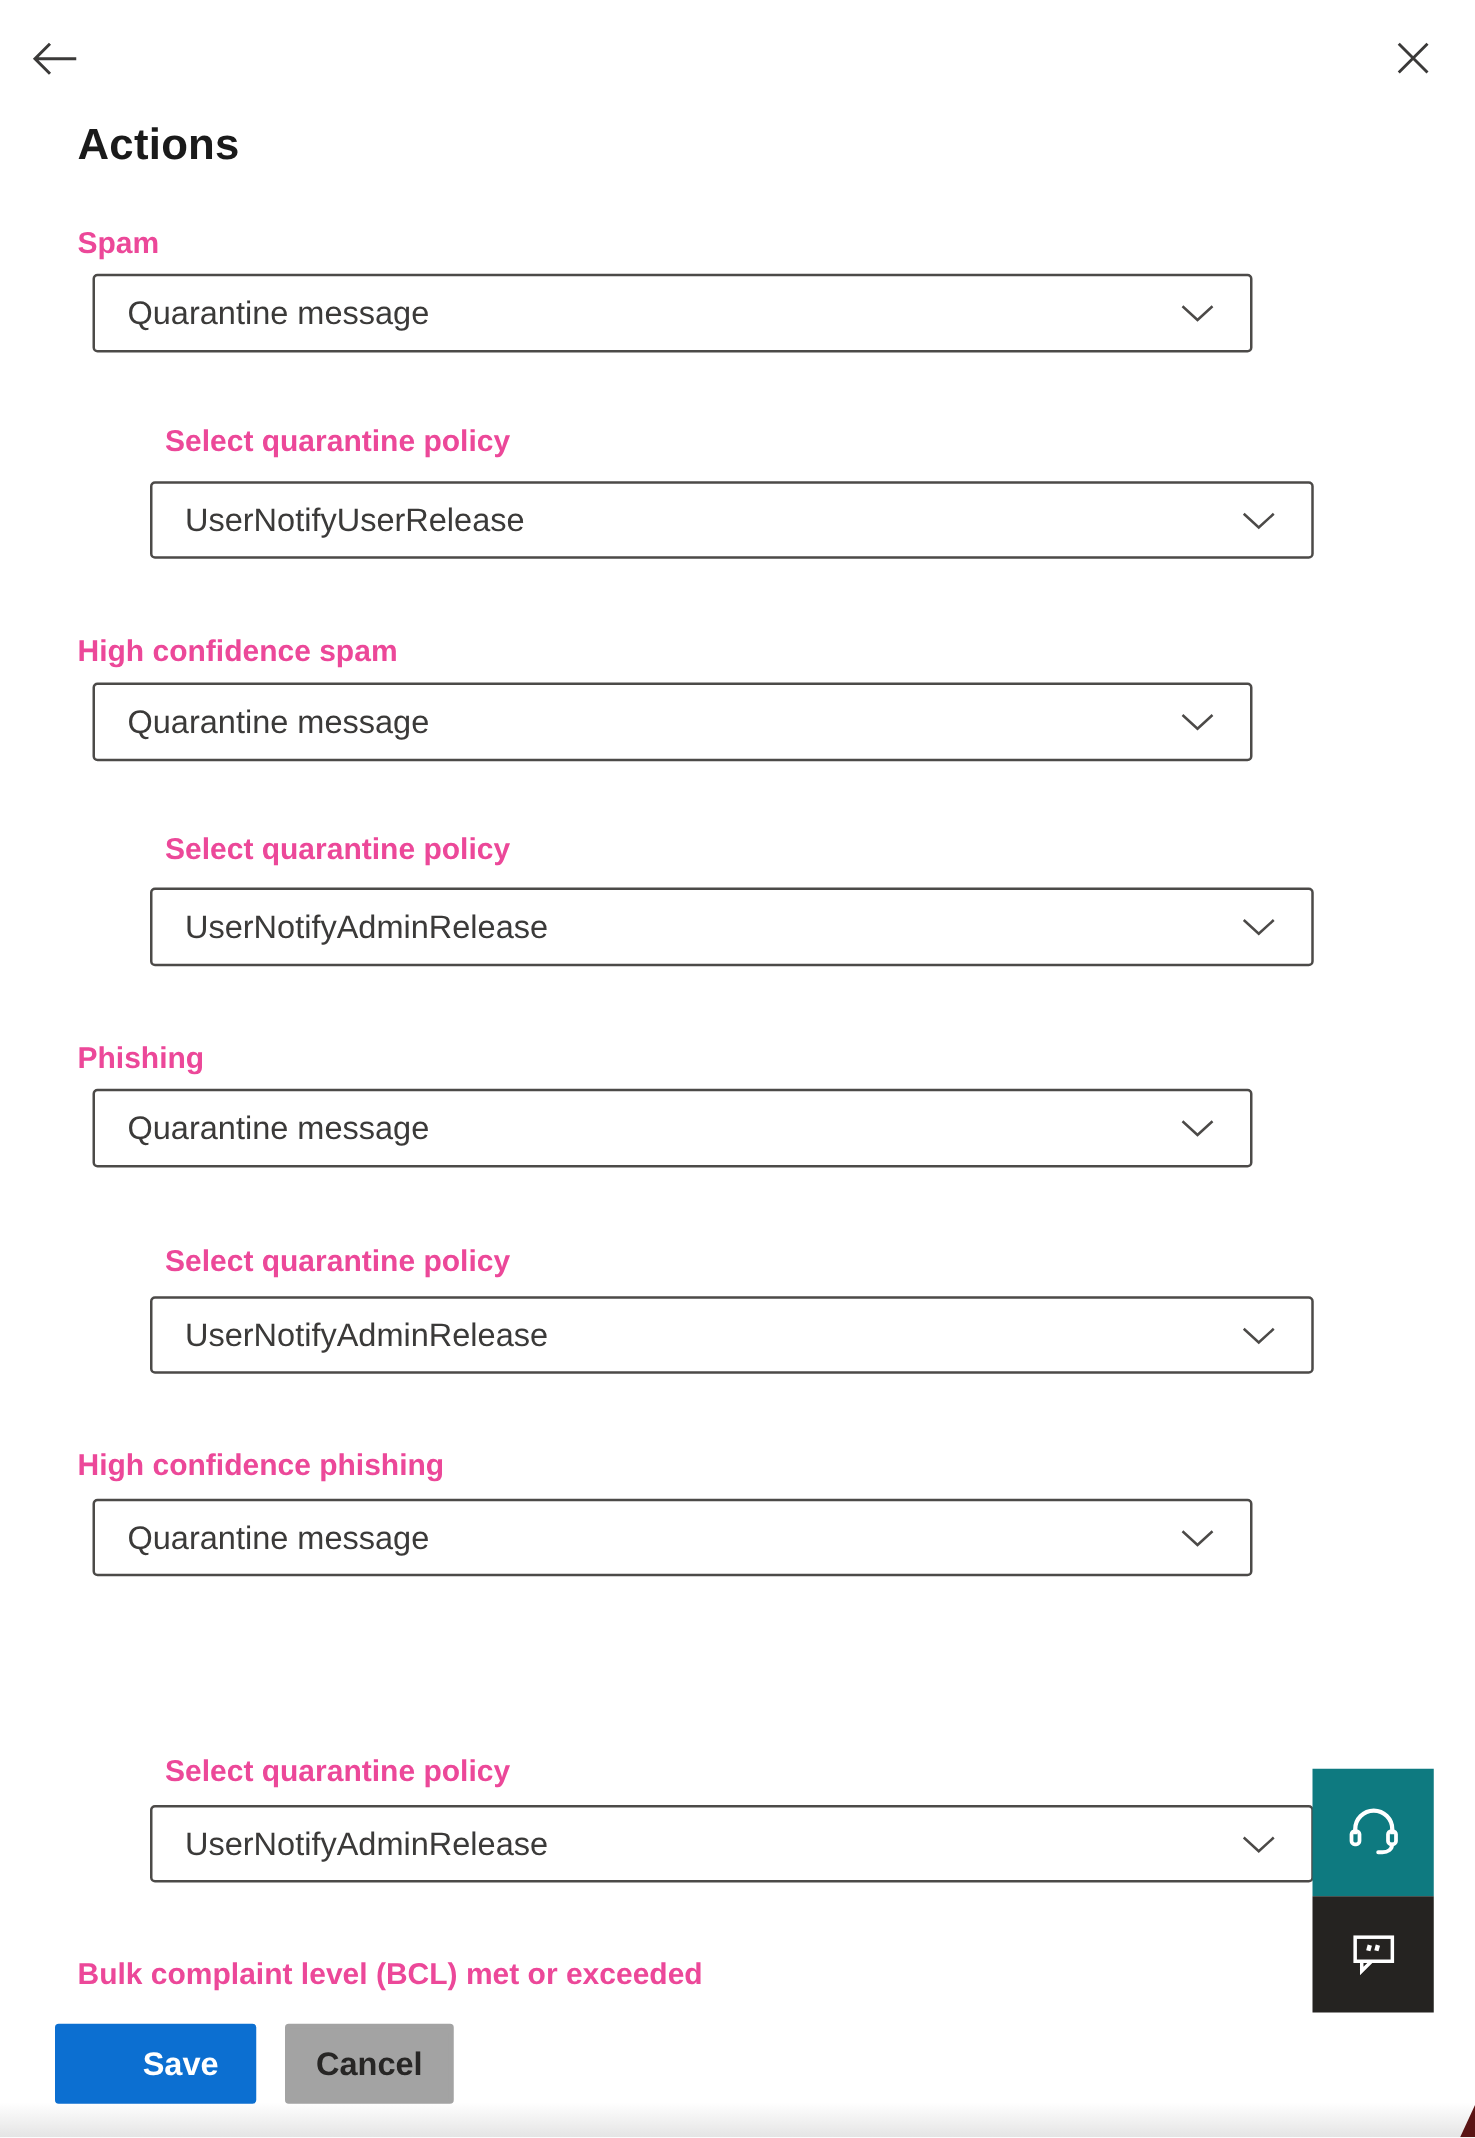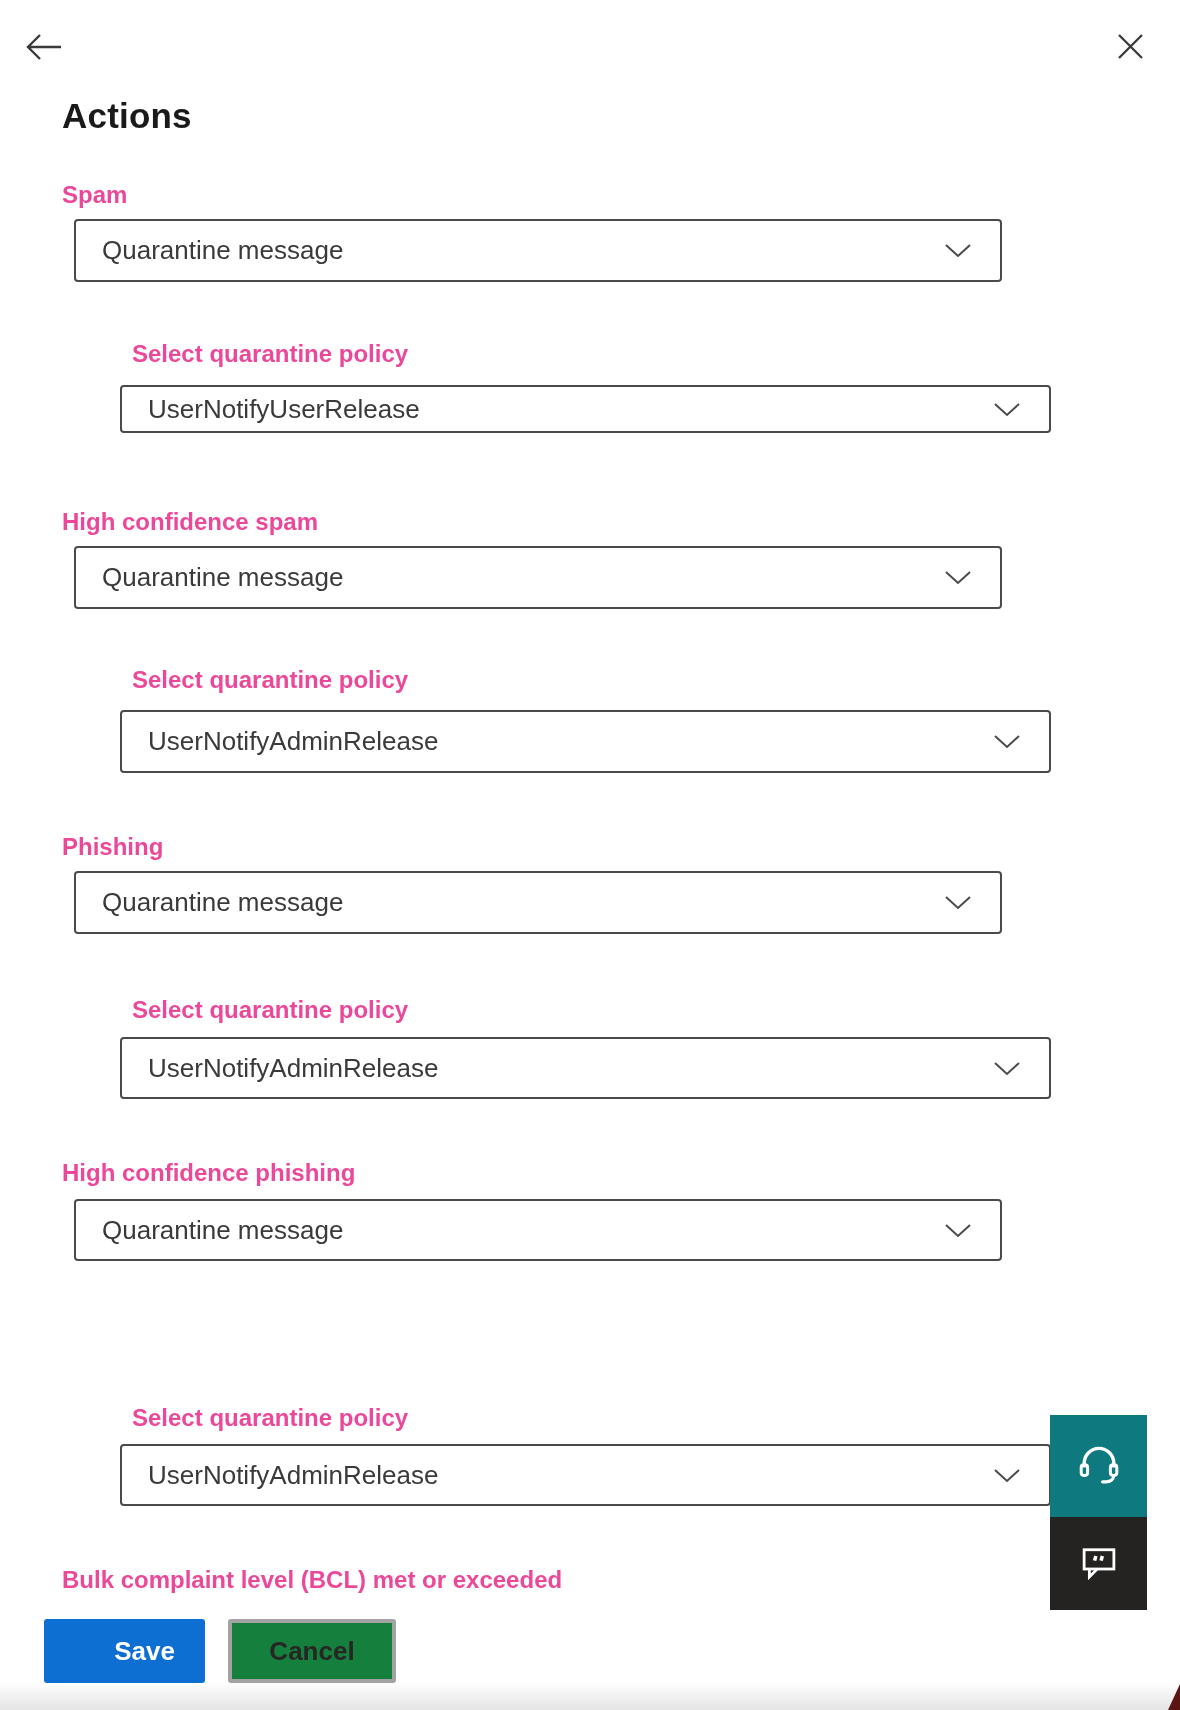--- a/index.html
+++ b/index.html
@@ -130,22 +130,22 @@
   .btn.save {
     left: 44px;
     width: 161px;
     background: #0c6fd1;
     color: #ffffff;
     border: none;
     padding-left: 40px;
   }
   .btn.cancel {
     left: 228px;
-    width: 168px;
-    background: #15803d;
+    width: 135px;
+    background: #a3a3a3;
     color: #272625;
     border: 4px solid #a3a3a3;
   }
 
   
   .float-btn {
     position: absolute;
     left: 1050px;
     width: 97px;
     border: none;
@@ -194,21 +194,21 @@
   <div class="field-label main" style="top:181px">Spam</div>
   <div class="dropdown main" style="top:219px" role="combobox">
     <span class="dd-value">Quarantine message</span>
     <span class="chev">
       <svg width="28" height="15" viewBox="0 0 28 15" fill="none">
           <path d="M2 2 L14 13 L26 2" stroke="#4c4a48" stroke-width="2" fill="none"></path>
         </svg>
     </span>
   </div>
   <div class="field-label sub" style="top:340px">Select quarantine policy</div>
-  <div class="dropdown sub" style="top:385px;height:48px" role="combobox">
+  <div class="dropdown sub" style="top:385px;height:62px" role="combobox">
     <span class="dd-value">UserNotifyUserRelease</span>
     <span class="chev">
       <svg width="28" height="15" viewBox="0 0 28 15" fill="none">
           <path d="M2 2 L14 13 L26 2" stroke="#4c4a48" stroke-width="2" fill="none"></path>
         </svg>
     </span>
   </div>
 
   <div class="field-label main" style="top:508px">High confidence spam</div>
   <div class="dropdown main" style="top:546px" role="combobox">

